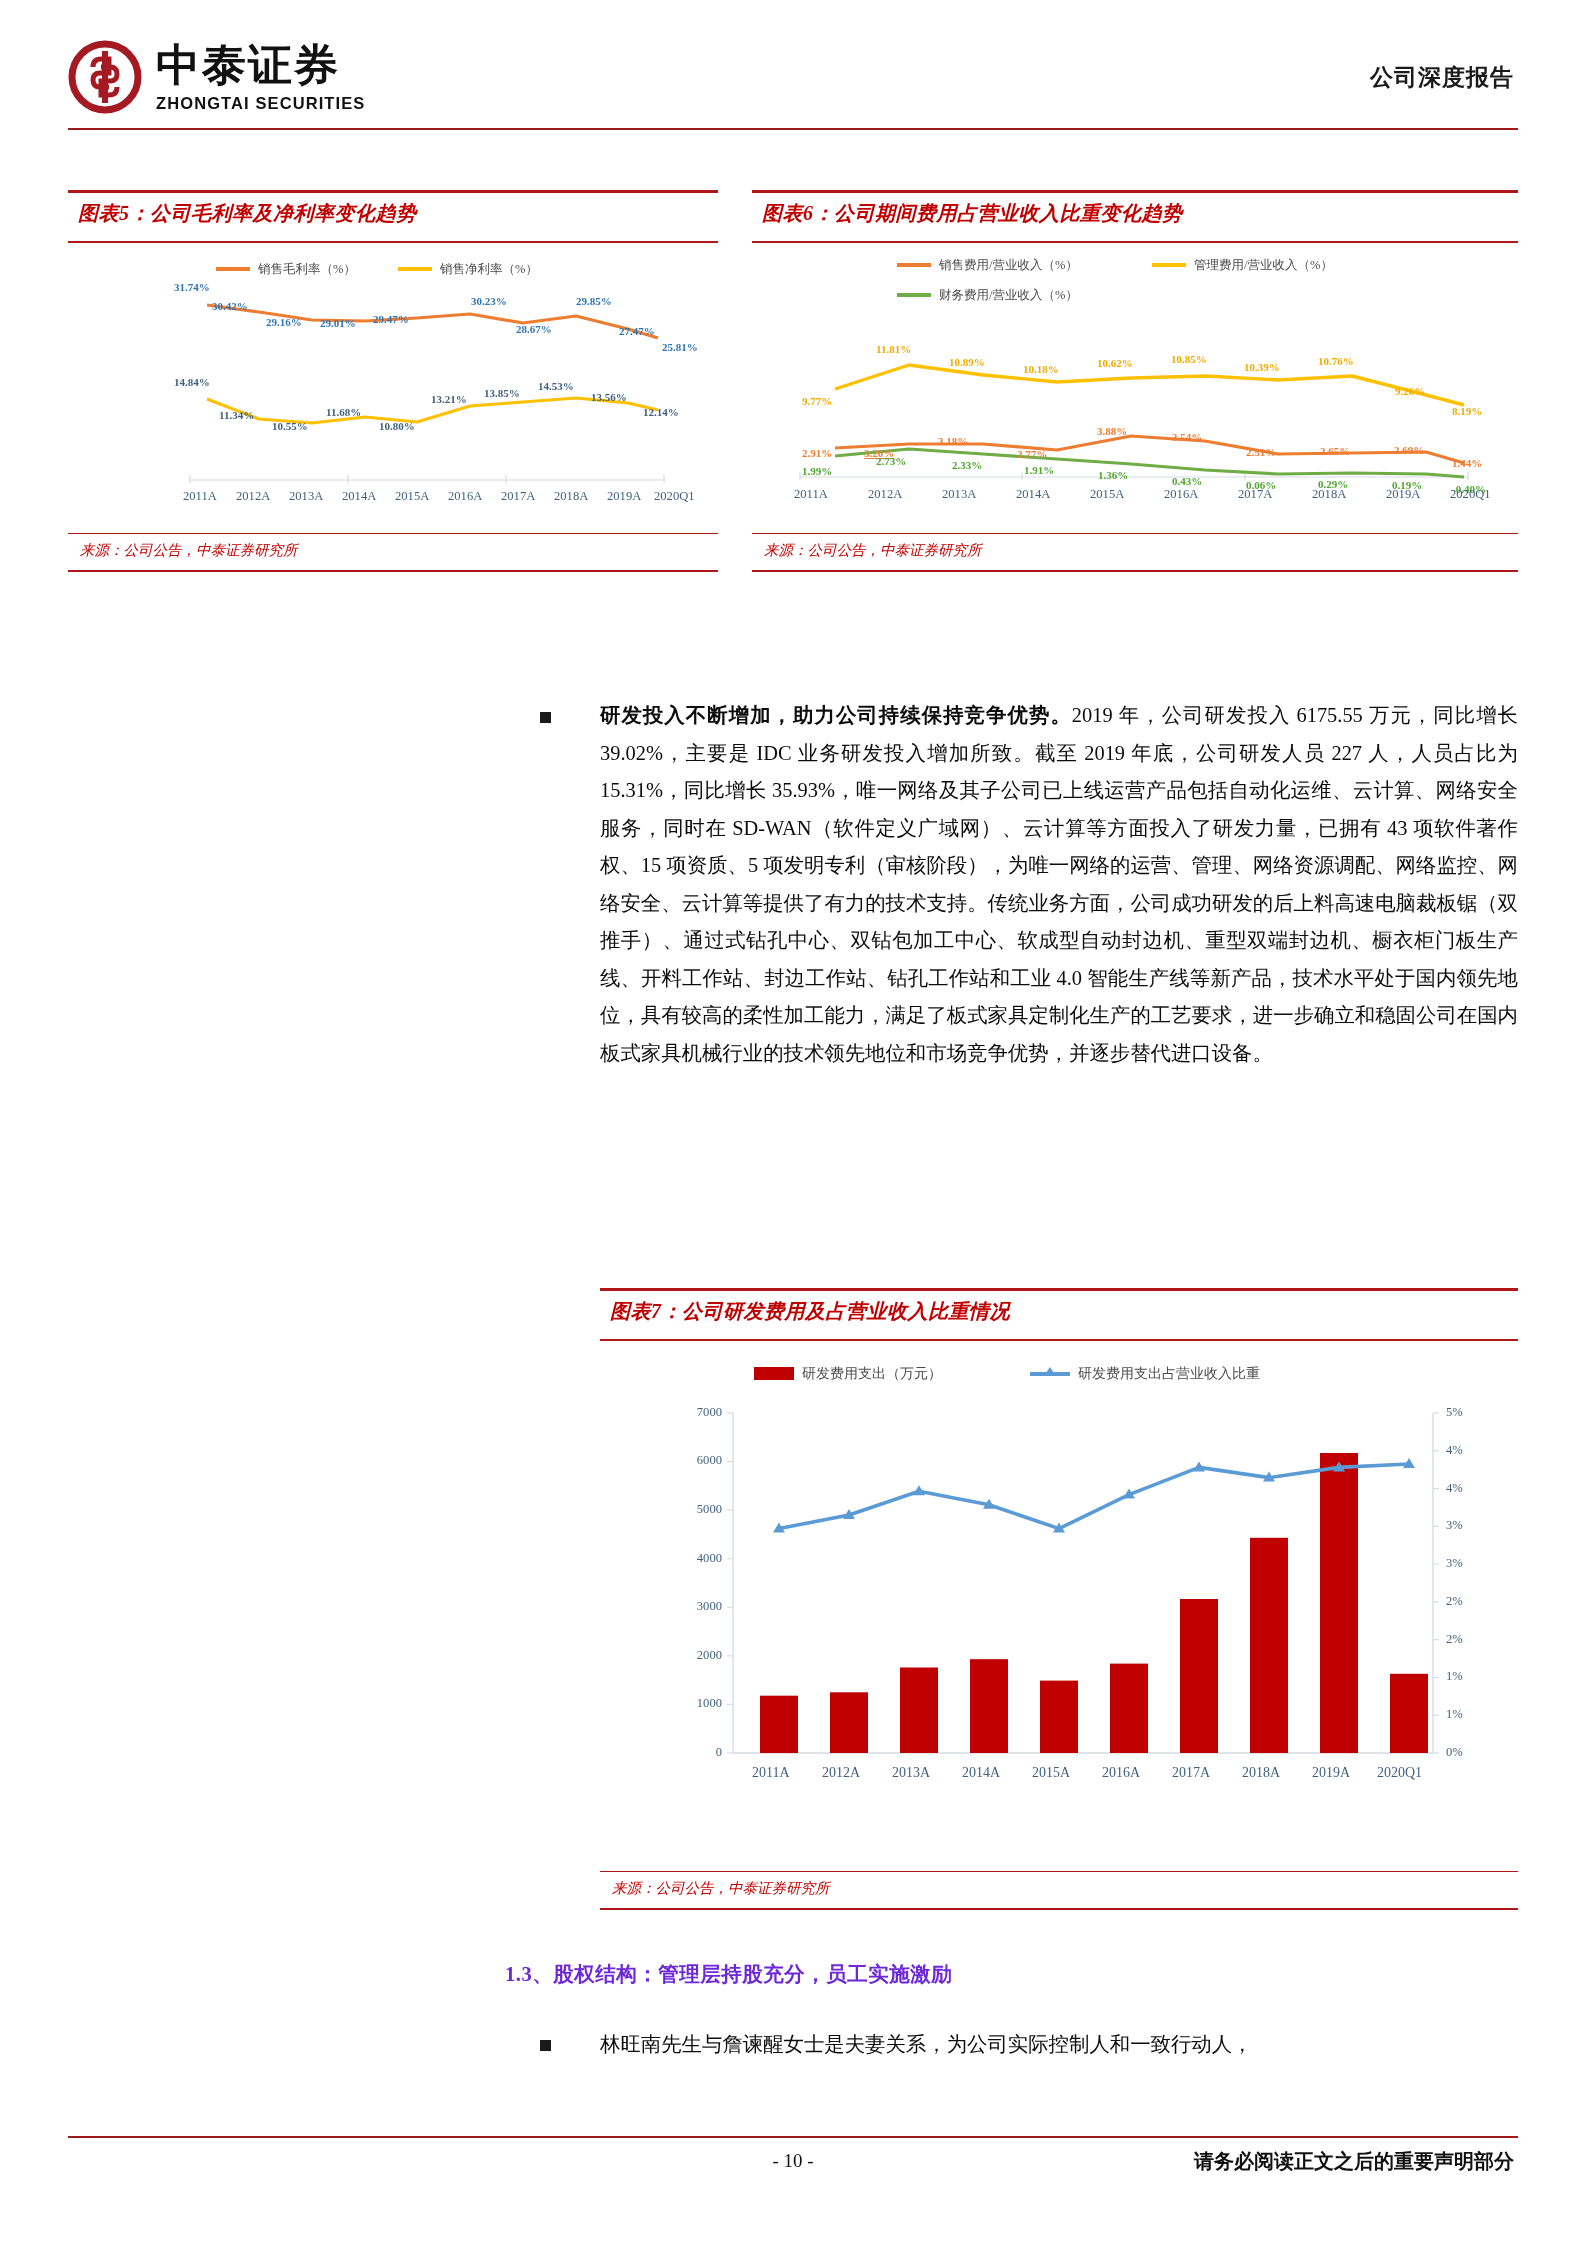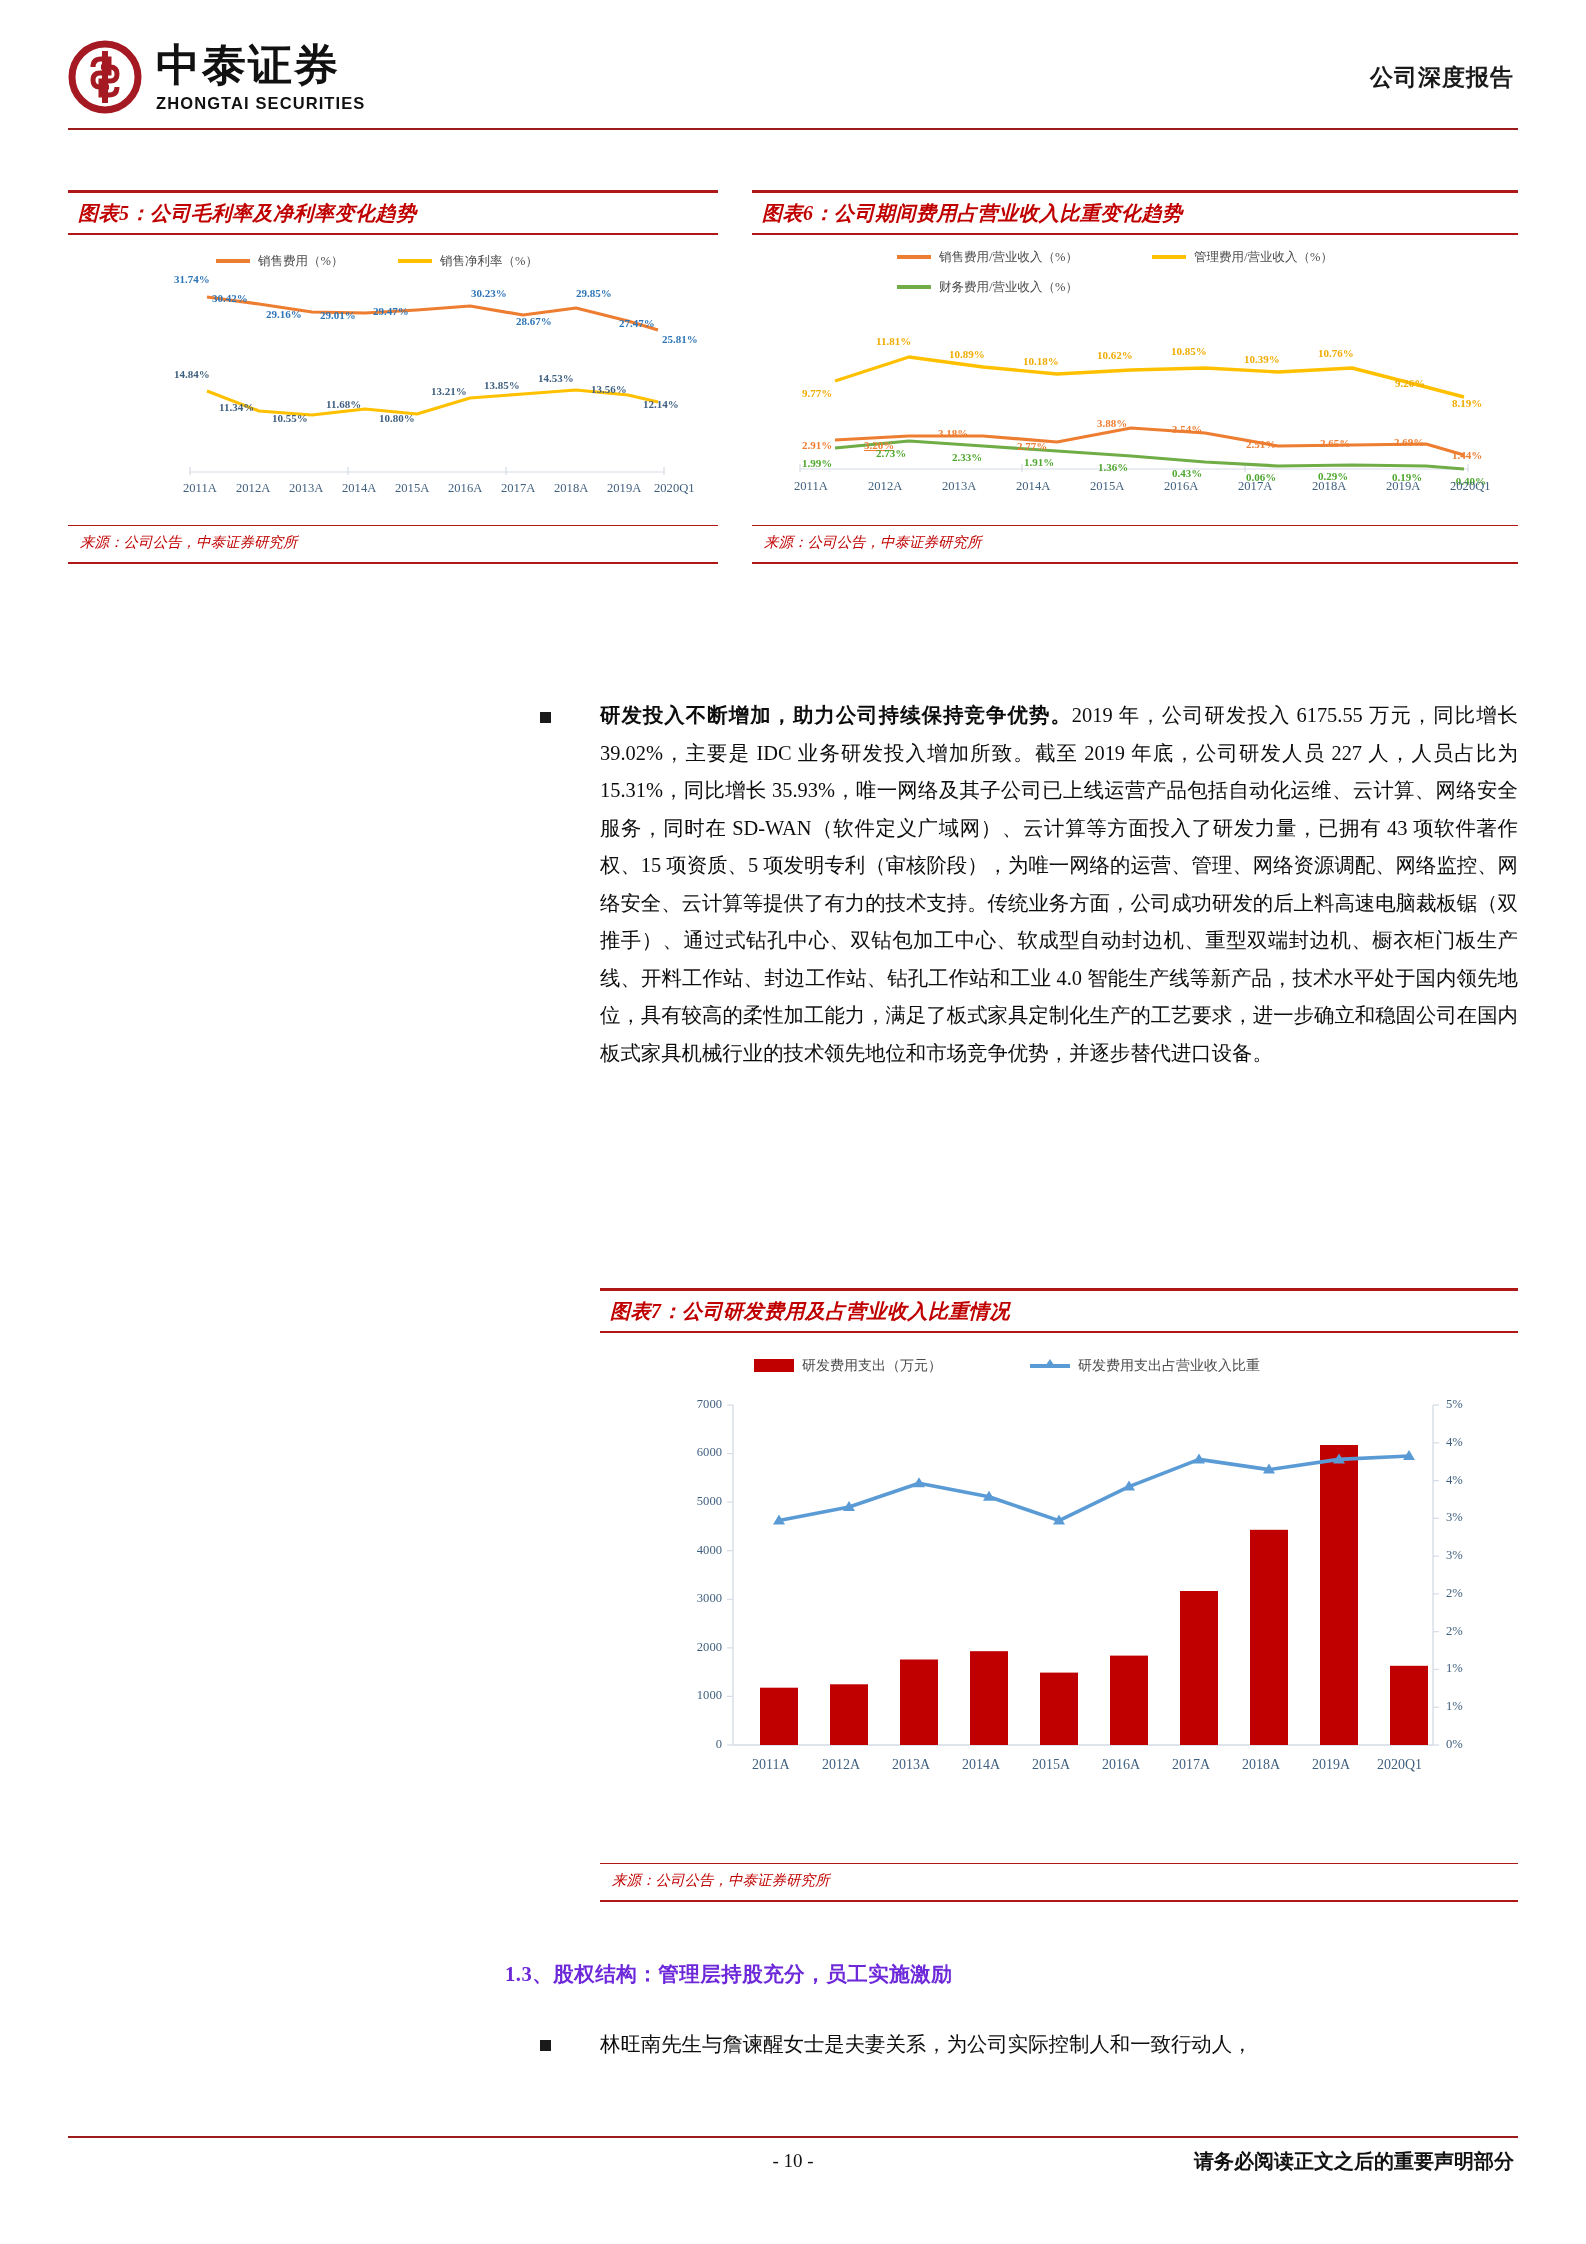--- a/index.html
+++ b/index.html
@@ -38,21 +38,21 @@
     position:absolute;left:68px;right:68px;top:128px;height:2px;background:#9c1b1b;
   }
 
   
   .figbox{position:absolute;}
   .fig-topline{height:3px;background:#b01818;}
   .fig-title{
     font-family:"Liberation Serif","DejaVu Serif",serif;
     font-style:italic;font-weight:bold;
     font-size:20px;color:#c00000;
-    padding:7px 2px 6px 10px;letter-spacing:.5px;white-space:nowrap;
+    padding:7px 2px 14px 10px;letter-spacing:.5px;white-space:nowrap;
   }
   .fig-underline{height:1.6px;background:#b01818;}
   .fig-source{
     font-family:"Liberation Serif","DejaVu Serif",serif;
     font-style:italic;
     font-size:14.5px;color:#c00000;padding:7px 0 0 12px;
   }
   .fig-botline{height:1.6px;background:#b01818;}
   .chart-area{position:relative;background:#fff;}
 
@@ -147,21 +147,21 @@
 
   <div class="figbox" style="left:68px;top:190px;width:650px;">
     <div class="fig-topline"></div>
     <div class="fig-title">图表5：公司毛利率及净利率变化趋势</div>
     <div class="fig-underline"></div>
 
     <div class="chart-area" style="height:290px;">
 
       <div class="legend" style="left:148px;top:18px;">
         <span class="dash" style="background:#ed7d31;"></span>
-        <span>销售费用（%）</span>
+        <span>销售毛利率（%）</span>
       </div>
       <div class="legend" style="left:330px;top:18px;">
         <span class="dash" style="background:#ffc000;"></span>
         <span>销售净利率（%）</span>
       </div>
 
       <svg width="650" height="290" style="position:absolute;left:0;top:0;">
 
         <line x1="122" y1="237" x2="596" y2="237" stroke="#d6dce5" stroke-width="1.2"></line>
         <line x1="122" y1="232" x2="122" y2="240" stroke="#d6dce5" stroke-width="1.2"></line>

